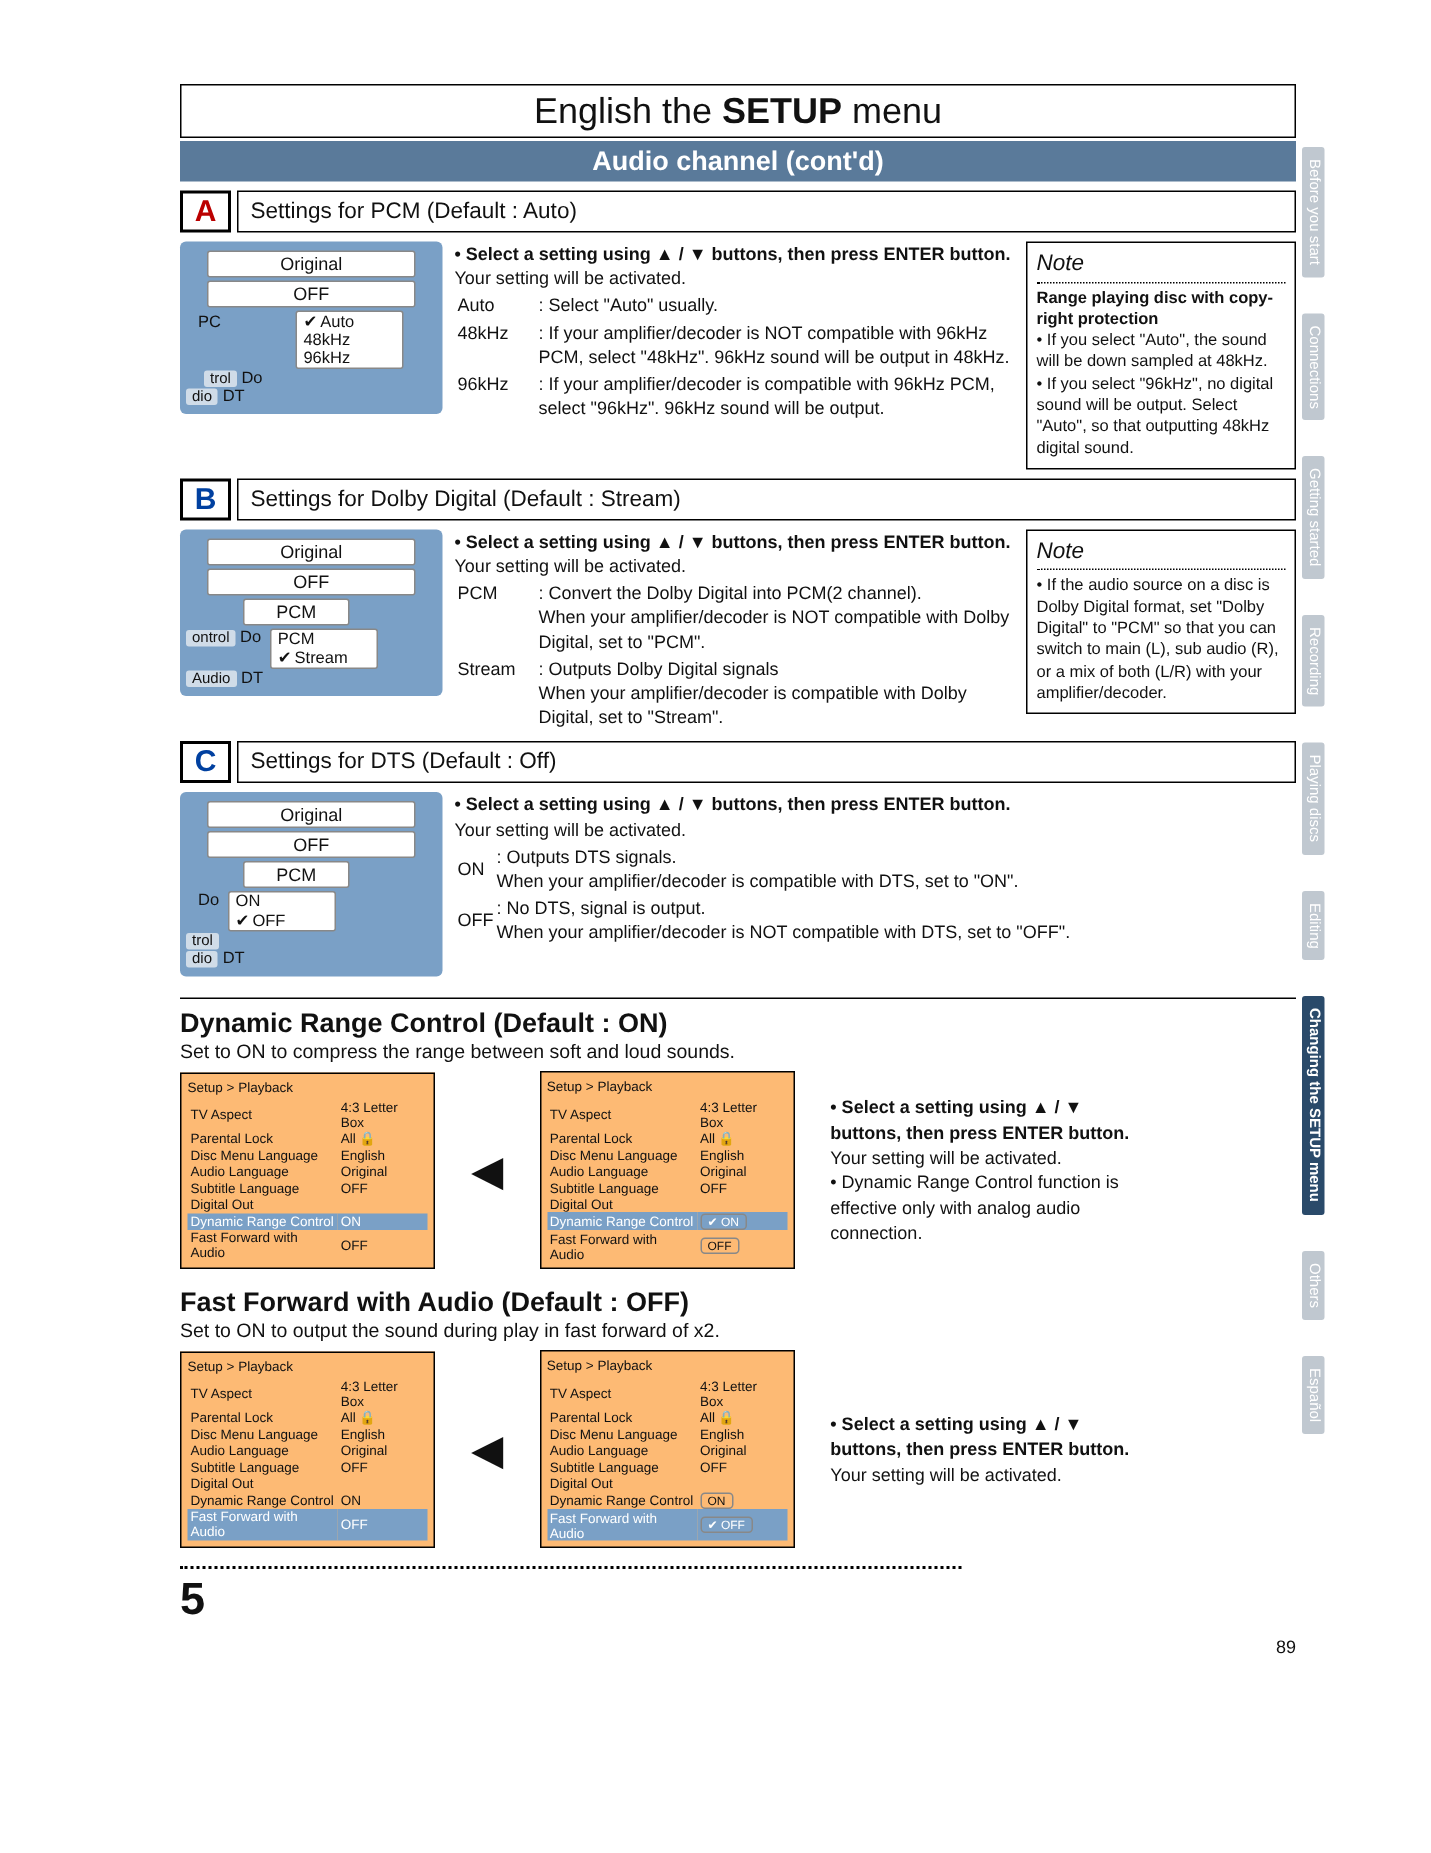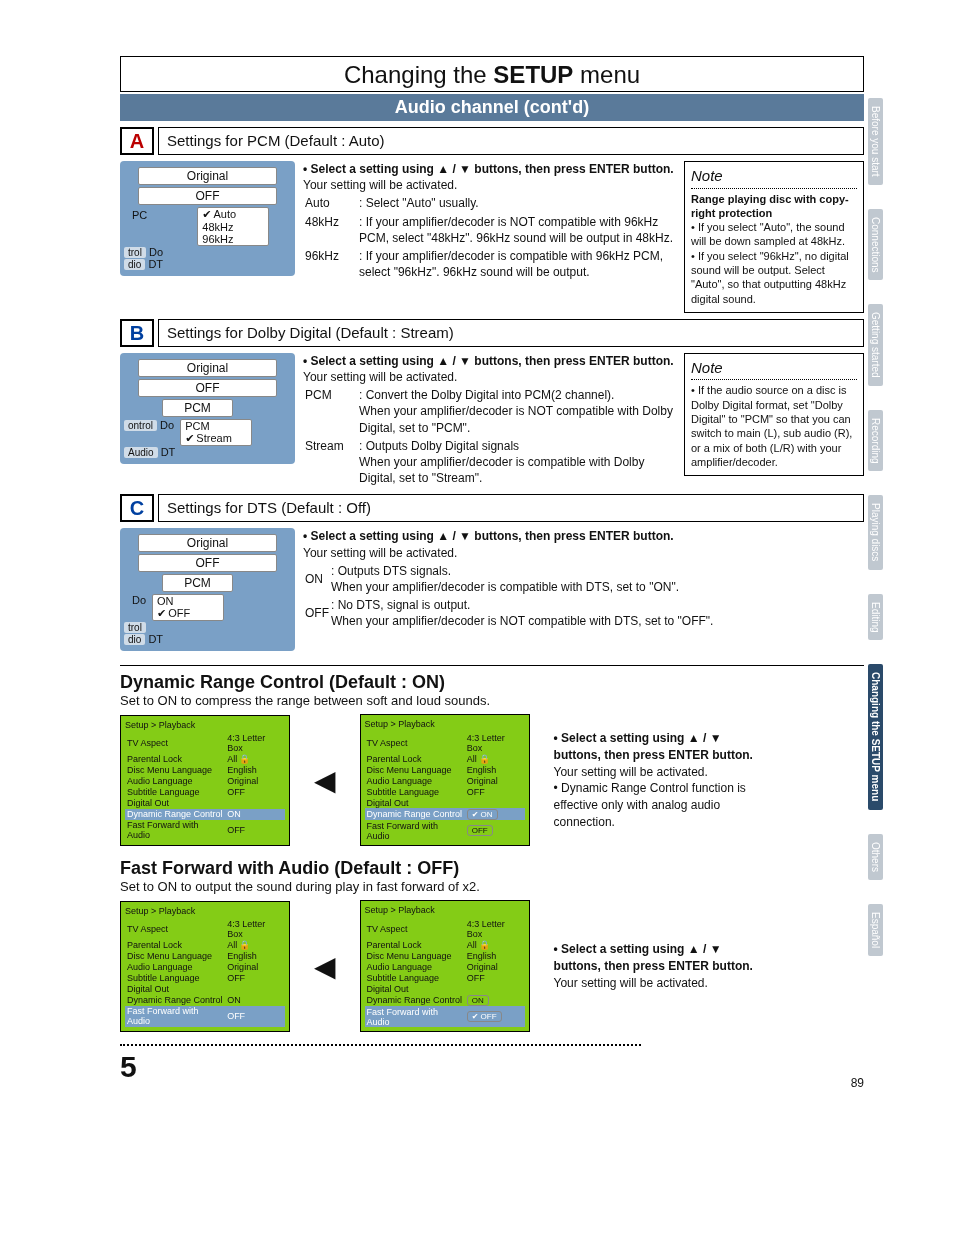--- a/index.html
+++ b/index.html
@@ -25,32 +25,32 @@
   .instr { flex: 1; font-size: 12px; line-height: 1.35; }
   .instr .bullet { font-weight: 700; }
   .instr table.kv td:first-child { width: 52px; vertical-align: top; }
   .note { border: 1px solid #000; width: 180px; flex: 0 0 180px; padding: 4px 6px 6px; font-size: 11px; line-height: 1.3; }
   .note .note-h { font-style: italic; font-weight: 400; font-size: 15px; border-bottom: 1.5px dotted #000; padding-bottom: 2px; margin-bottom: 3px; }
   .instr-wide { font-size: 12px; line-height: 1.35; flex: 1; }
   .h-rule { border: none; border-top: 1px solid #000; margin: 14px 0 6px; }
   .sub-h { font-weight: 700; font-size: 18px; }
   .sub-d { font-size: 13px; margin-bottom: 6px; }
   .menu-row { display: flex; align-items: center; gap: 24px; margin: 6px 0 12px; }
-  .menu-box { border: 1px solid #000; width: 170px; font-size: 9px; background: #84cc16; padding: 4px; }
+  .menu-box { border: 1px solid #000; width: 170px; font-size: 9px; background: #fdba74; padding: 4px; }
   .menu-box .mb-title { font-size: 9px; margin-bottom: 3px; }
   .menu-box table { width: 100%; border-collapse: collapse; }
   .menu-box td { padding: 0.5px 2px; }
   .menu-box tr.hl td { background: #7aa0c6; color: #fff; }
   .menu-box .pill { border: 1px solid #888; border-radius: 3px; font-size: 8px; padding: 0 4px; display: inline-block; }
   .arrow { font-size: 28px; }
   .right-text { font-size: 12px; line-height: 1.4; width: 205px; }
   .dotted { border: none; border-top: 2px dotted #000; margin: 10px 0 4px; width: 70%; }
   .step-n { font-size: 30px; font-weight: 800; }
   .exit-line { font-size: 13px; font-weight: 700; }
-  .page-no { position: absolute; right: 90px; bottom: 24px; font-size: 12px; }
+  .page-no { position: absolute; right: 90px; bottom: 9px; font-size: 12px; }
   
   .tabs { position: absolute; right: 62px; top: 98px; width: 24px; }
   .tab { writing-mode: vertical-rl; font-size: 10px; color: #fff; text-align: center; padding: 8px 2px; margin-bottom: 24px; border-radius: 2px; }
   .tab.g { background: #c0c8d0; color: #fff; }
   .tab.active { background: #2a4a6a; font-weight: 700; }
 </style>
 </head>
 <body>
 
 <div class="page">
@@ -61,42 +61,42 @@
     <div class="tab g">Getting started</div>
     <div class="tab g">Recording</div>
     <div class="tab g">Playing discs</div>
     <div class="tab g">Editing</div>
     <div class="tab active">Changing the SETUP menu</div>
     <div class="tab g">Others</div>
     <div class="tab g">Español</div>
   </div>
 
   <div class="top-banner">
-    <span>Changing the </span><b>SETUP</b><span> menu</span>
+    <span>English the </span><b>SETUP</b><span> menu</span>
   </div>
   <div class="sub-banner">Audio channel (cont'd)</div>
 
   <div class="section-head">
     <div class="letter-box letter-a">A</div>
     <div class="section-title">Settings for PCM (Default : Auto)</div>
   </div>
   <div class="row">
     <div class="osd">
       <div class="osd-box">
         <div class="osd-center">Original</div>
         <div class="osd-center">OFF</div>
         <div style="display:flex;align-items:flex-start;margin-top:0">
           <div style="margin:2px 2px 0 10px">PC</div>
           <div class="osd-popup">
             <div class="sel">Auto</div>
             <div>48kHz</div>
             <div>96kHz</div>
           </div>
         </div>
-        <div style="margin-left:2px"><span class="osd-side">trol</span> <span>Do</span></div>
+        <div style="margin-left:14px"><span class="osd-side">trol</span> <span>Do</span></div>
         <div style="margin-left:2px"><span class="osd-side">dio</span> <span>DT</span></div>
       </div>
     </div>
     <div class="instr">
       <div class="bullet">• Select a setting using ▲ / ▼ buttons, then press ENTER button.</div>
       <div>Your setting will be activated.</div>
       <table class="kv">
         <tbody>
             <tr>
               <td>Auto</td>

